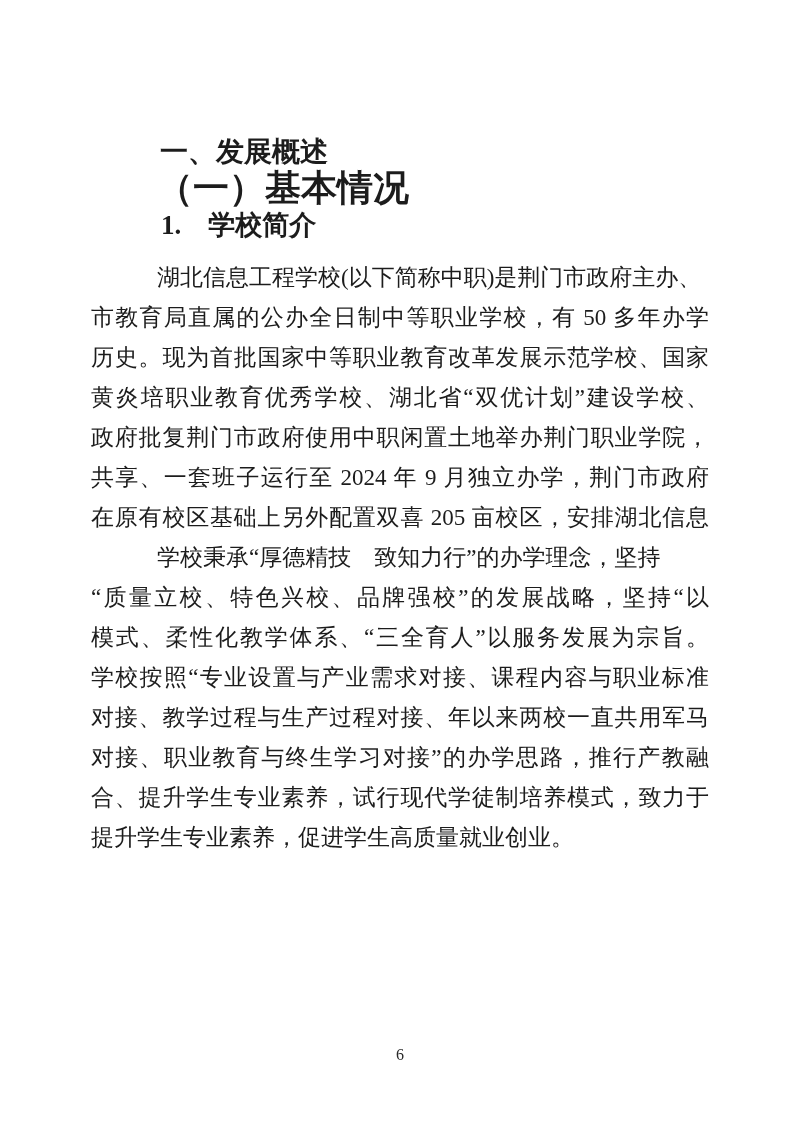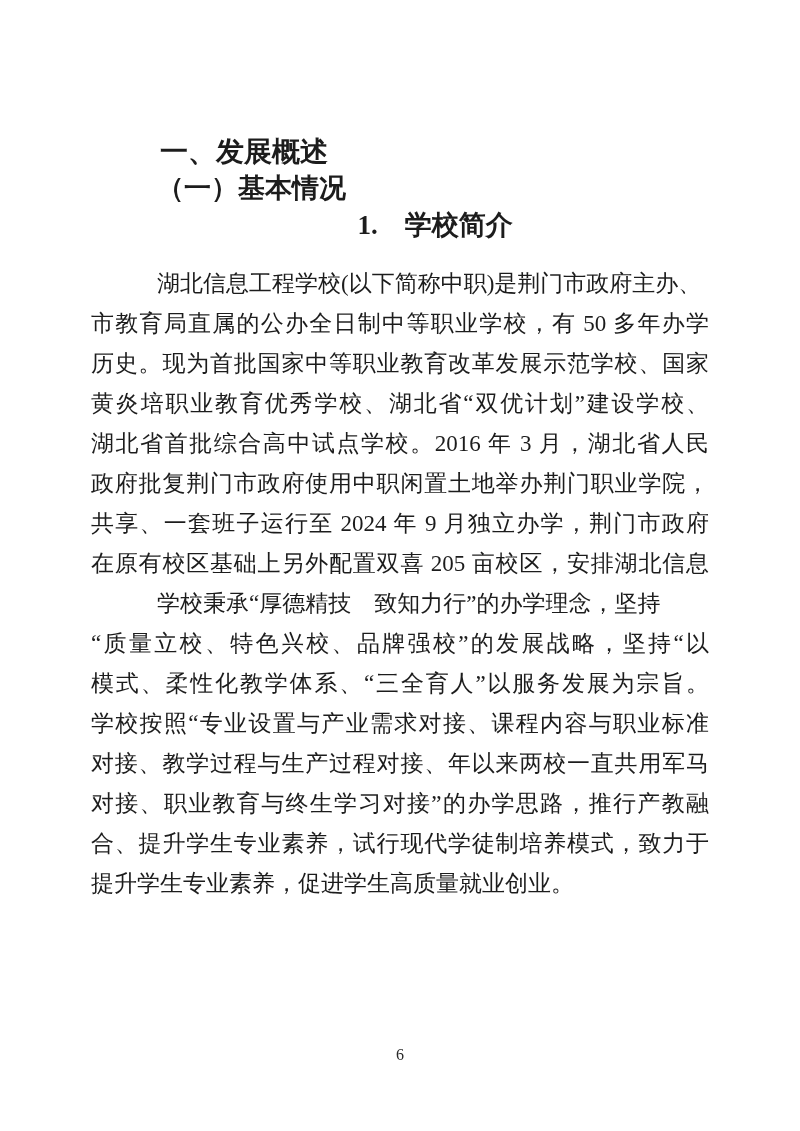--- a/index.html
+++ b/index.html
@@ -23,29 +23,28 @@
     font-weight: bold;
     line-height: 37px;
     white-space: nowrap;
   }
   .h1 {
     font-size: 28px;
     padding-left: 69px;
     font-family: "Liberation Sans", sans-serif;
   }
   .h2 {
-    font-size: 27px;
+    font-size: 36px;
     padding-left: 66px;
   }
   .h3 {
     font-size: 27px;
     padding-left: 70px;
-    text-align: center;
   }
-  .body-text { margin-top: 20px; }
+  .body-text { margin-top: 14px; }
   .para { margin: 0; }
   .line {
     font-size: 23px;
     line-height: 40px;
     height: 40px;
     text-align: justify;
     text-align-last: justify;
     text-justify: inter-character;
     overflow: hidden;
   }
@@ -73,21 +72,20 @@
         <div class="h h1">一、发展概述</div>
         <div class="h h2">（一）基本情况</div>
         <div class="h h3">1.　学校简介</div>
       </div>
     <div id="body-text" class="body-text">
         <div class="para">
           <div class="line short indent">湖北信息工程学校(以下简称中职)是荆门市政府主办、</div>
           <div class="line">市教育局直属的公办全日制中等职业学校，有 50 多年办学</div>
           <div class="line">历史。现为首批国家中等职业教育改革发展示范学校、国家</div>
           <div class="line">黄炎培职业教育优秀学校、湖北省“双优计划”建设学校、</div>
-          <div class="line">湖北省首批综合高中试点学校。2016 年 3 月，湖北省人民</div>
           <div class="line">政府批复荆门市政府使用中职闲置土地举办荆门职业学院，</div>
           <div class="line">共享、一套班子运行至 2024 年 9 月独立办学，荆门市政府</div>
           <div class="line">在原有校区基础上另外配置双喜 205 亩校区，安排湖北信息</div>
         </div>
         <div class="para">
           <div class="line short indent">学校秉承“厚德精技　致知力行”的办学理念，坚持</div>
           <div class="line">“质量立校、特色兴校、品牌强校”的发展战略，坚持“以</div>
           <div class="line">模式、柔性化教学体系、“三全育人”以服务发展为宗旨。</div>
           <div class="line">学校按照“专业设置与产业需求对接、课程内容与职业标准</div>
           <div class="line">对接、教学过程与生产过程对接、年以来两校一直共用军马场</div>

